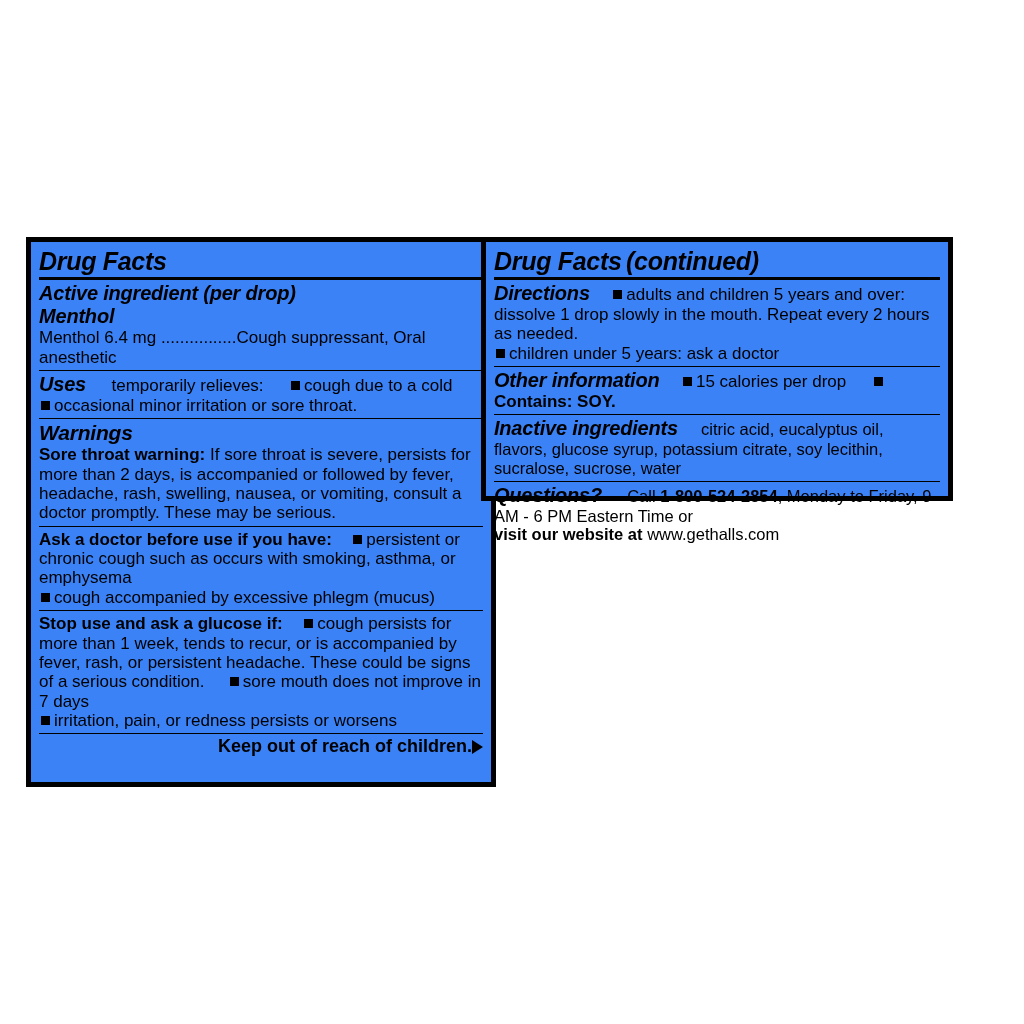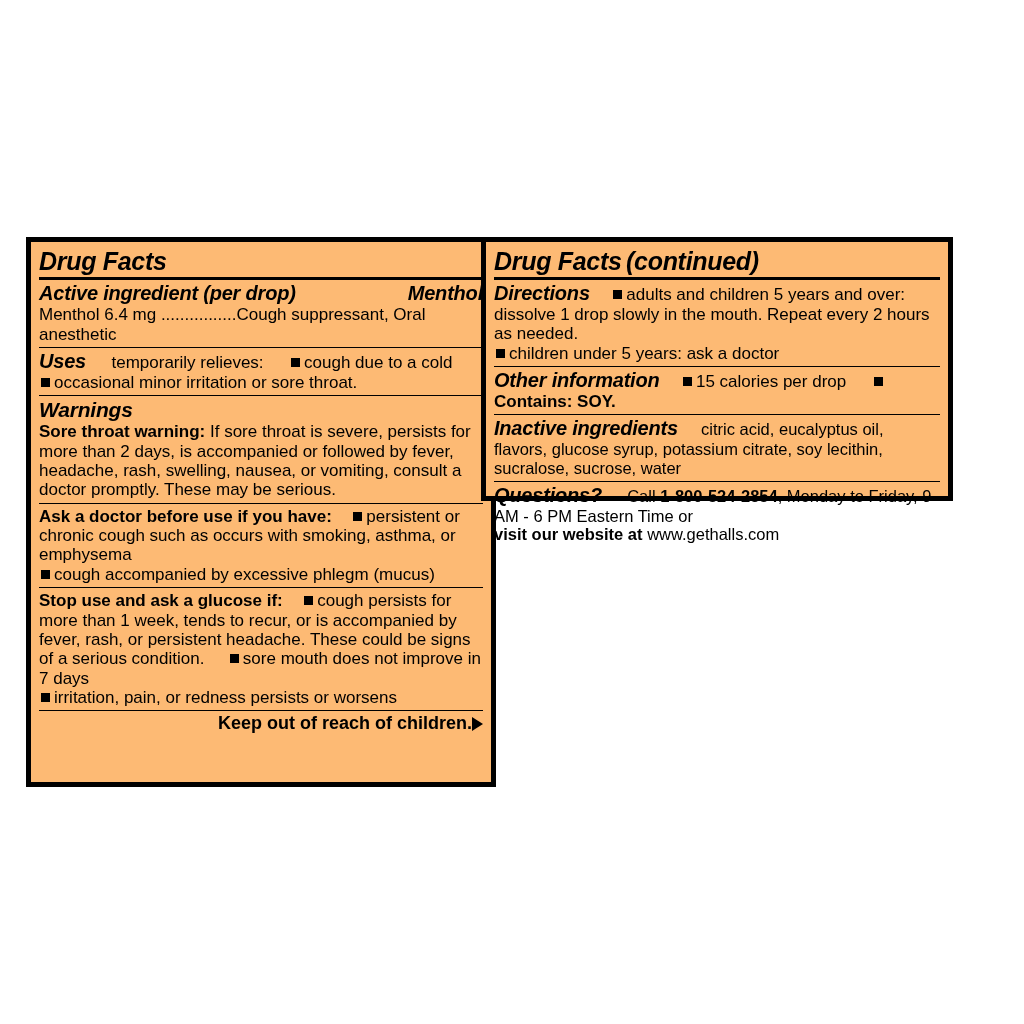--- a/index.html
+++ b/index.html
@@ -14,21 +14,21 @@
     color: #000000;
     -webkit-font-smoothing: antialiased;
   }
   .canvas {
     position: relative;
     width: 1024px;
     height: 1024px;
   }
   .panel {
     position: absolute;
-    background: #fdba74;
+    background: #3b82f6;
     border: 5px solid #000000;
     box-sizing: border-box;
   }
   #panel-left {
     left: 26px;
     top: 237px;
     width: 470px;
     height: 550px;
   }
   #panel-right {
@@ -79,20 +79,21 @@
     line-height: 1.14;
   }
   .body-sm {
     font-size: 16.5px;
     line-height: 1.14;
   }
   .row {
     display: flex;
     justify-content: space-between;
     align-items: flex-start;
+    flex-direction: column;
   }
   .sq {
     display: inline-block;
     width: 9px;
     height: 9px;
     background: #000;
     margin: 0 4px 0 2px;
     vertical-align: 1px;
   }
   .ital {

